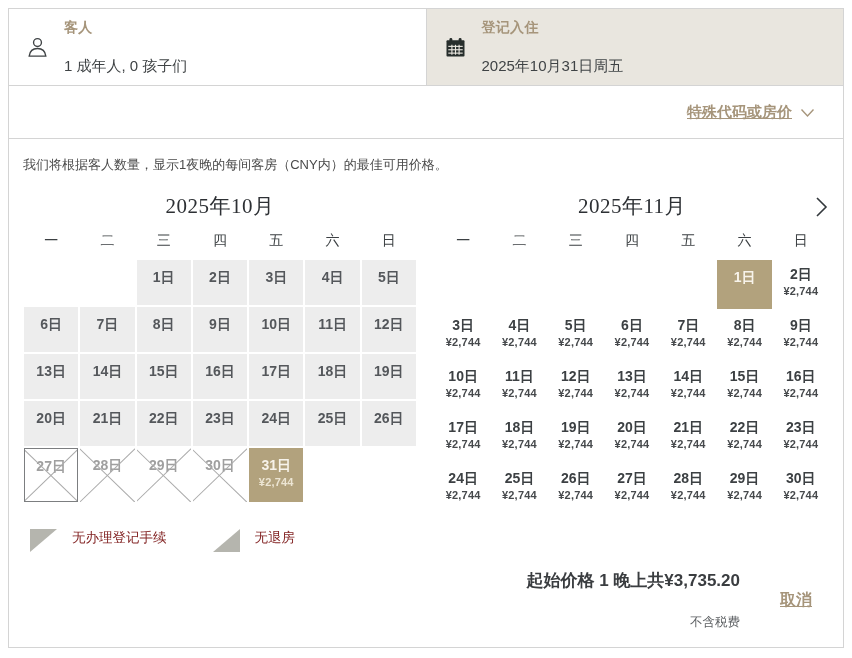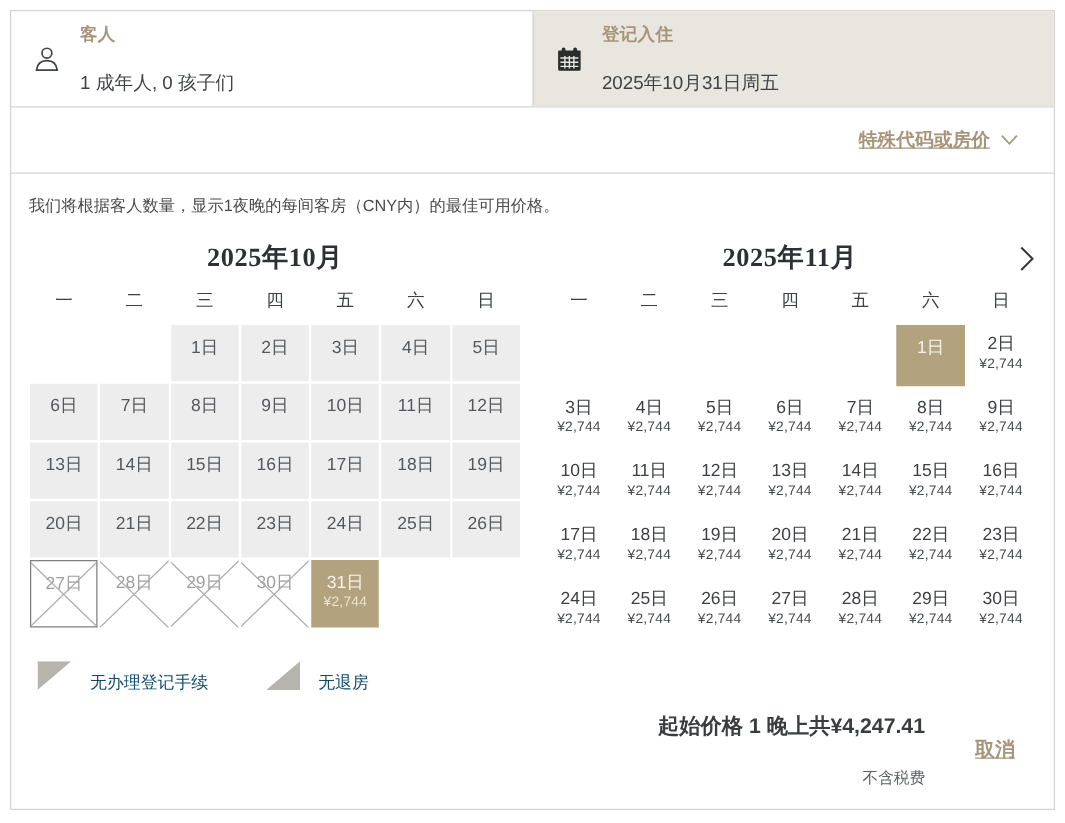--- a/index.html
+++ b/index.html
@@ -18,43 +18,43 @@
   .special-row{display:flex;justify-content:flex-end;align-items:center;height:52px;padding-right:22px;border-bottom:1px solid #d4d4d4;}
   .special-link{display:inline-flex;align-items:center;gap:8px;color:#a6957b;font-size:15px;font-weight:700;text-decoration:underline;cursor:pointer;background:none;border:none;font-family:inherit;}
 
   
   .desc{padding:17px 14px 10px 14px;font-size:13px;color:#4a4a4a;}
 
   
   .calendars{display:flex;justify-content:space-between;padding:4px 15px 0 15px;}
   .cal{width:392px;flex:0 0 392px;}
   .cal-title-row{position:relative;text-align:center;height:36px;line-height:36px;}
-  .cal-title{margin:14px;display:inline;font-family:"Liberation Serif","DejaVu Serif",serif;font-size:21px;font-weight:700;color:#2d3034;letter-spacing:.5px;}
+  .cal-title{margin:14px;display:inline;font-family:"Liberation Serif","DejaVu Serif",serif;font-size:21px;font-weight:400;color:#2d3034;letter-spacing:.5px;}
   .next-btn{position:absolute;right:-2px;top:6px;background:none;border:none;padding:2px;cursor:pointer;line-height:0;}
   .weekdays{display:grid;grid-template-columns:repeat(7,1fr);gap:2px;margin:8px 0 10px 0;}
   .wd{text-align:center;font-size:14px;color:#3c4043;}
-  .cal-grid{display:grid;grid-template-columns:repeat(7,1fr);gap:2px;}
+  .cal-grid{display:grid;grid-template-columns:repeat(7,1fr);gap:2px;font-weight:bold;}
   .cal-grid.oct{grid-template-rows:repeat(4,45px) 54px;}
   .cal-grid.nov{grid-auto-rows:49px;}
   .cell{position:relative;text-align:center;font-size:14px;box-sizing:border-box;overflow:hidden;}
   .cell .date{line-height:1.15;}
   .cell.past{background:#ededed;color:#54575b;padding-top:9px;}
   .cell.crossed{background:#fff;color:#9f9f9f;padding-top:9px;}
   .cell.crossed::before,.cell.crossed::after{content:"";position:absolute;left:-21%;top:50%;width:141%;height:1px;background:#ababab;}
   .cell.crossed::before{transform:rotate(44deg);}
   .cell.crossed::after{transform:rotate(-44deg);}
   .cell.bordered{border:1px solid #7c7e80;}
   .cell.selected{background:#b2a27d;color:#f7f3ea;padding-top:9px;}
   .cell.selected .price{color:#ece5d3;}
   .cell.open{color:#3c4043;padding-top:6px;}
   .price{font-size:11px;color:#46494c;margin-top:3px;letter-spacing:.2px;}
 
   
   .legend{display:flex;align-items:center;gap:46px;padding:16px 0 0 21px;}
-  .legend-item{display:flex;align-items:flex-end;gap:15px;font-size:13.5px;color:#0c4a6e;}
+  .legend-item{display:flex;align-items:flex-start;gap:15px;font-size:13.5px;color:#7f1d1d;}
 
   
   .footer{display:flex;justify-content:flex-end;align-items:center;gap:34px;padding:14px 25px 14px 0;}
   .price-summary{text-align:right;}
   .price-summary .total{font-size:17px;font-weight:700;color:#3a3d40;}
   .price-summary .tax{font-size:12.5px;color:#5c5f62;margin-top:22px;}
   .cancel-link{color:#a6957b;font-size:16px;font-weight:700;text-decoration:underline;cursor:pointer;background:none;border:none;font-family:inherit;}
   .search-btn{width:107px;height:58px;background:#b2a27d;color:#fbf8f1;font-size:15px;letter-spacing:1px;border:none;cursor:pointer;font-family:inherit;}
 </style>
 </head>
@@ -389,19 +389,19 @@
         <svg width="27" height="23">
             <polygon points="27,0 27,23 0,23" fill="#b5b5ae"></polygon>
           </svg>
       </span>
       <span>无退房</span>
     </div>
   </div>
 
   <div class="footer">
     <div class="price-summary">
-      <div class="total">起始价格 1 晚上共¥4,247.41</div>
+      <div class="total">起始价格 1 晚上共¥3,735.20</div>
       <div class="tax">不含税费</div>
     </div>
     <button class="cancel-link">取消</button>
   </div>
 
 </div>
 
 </body></html>

